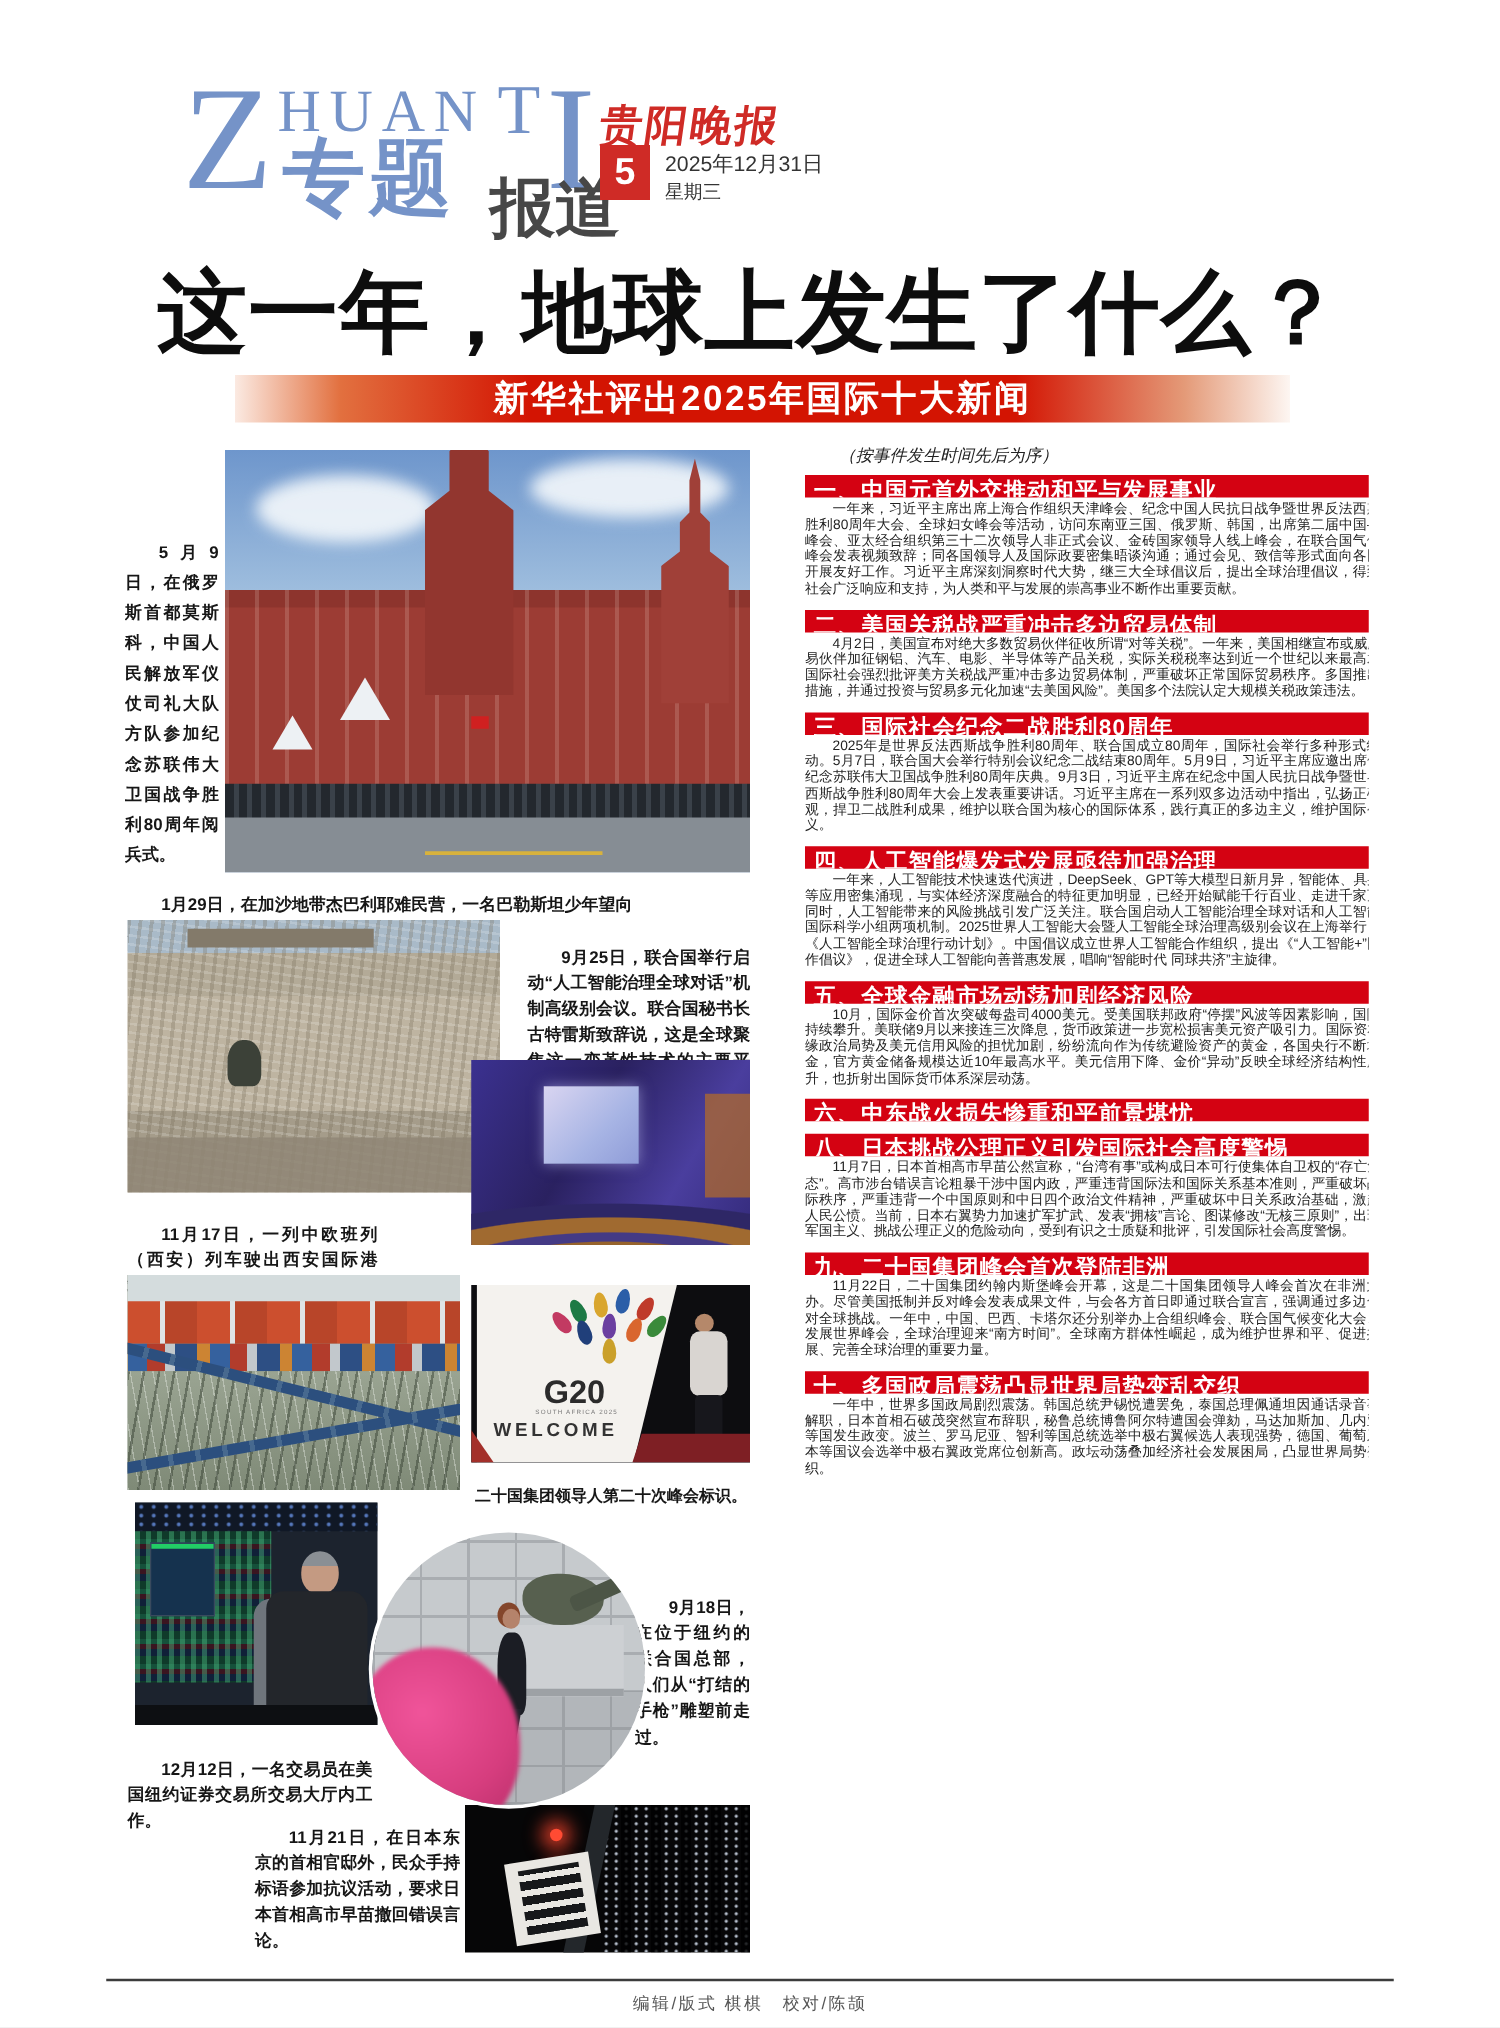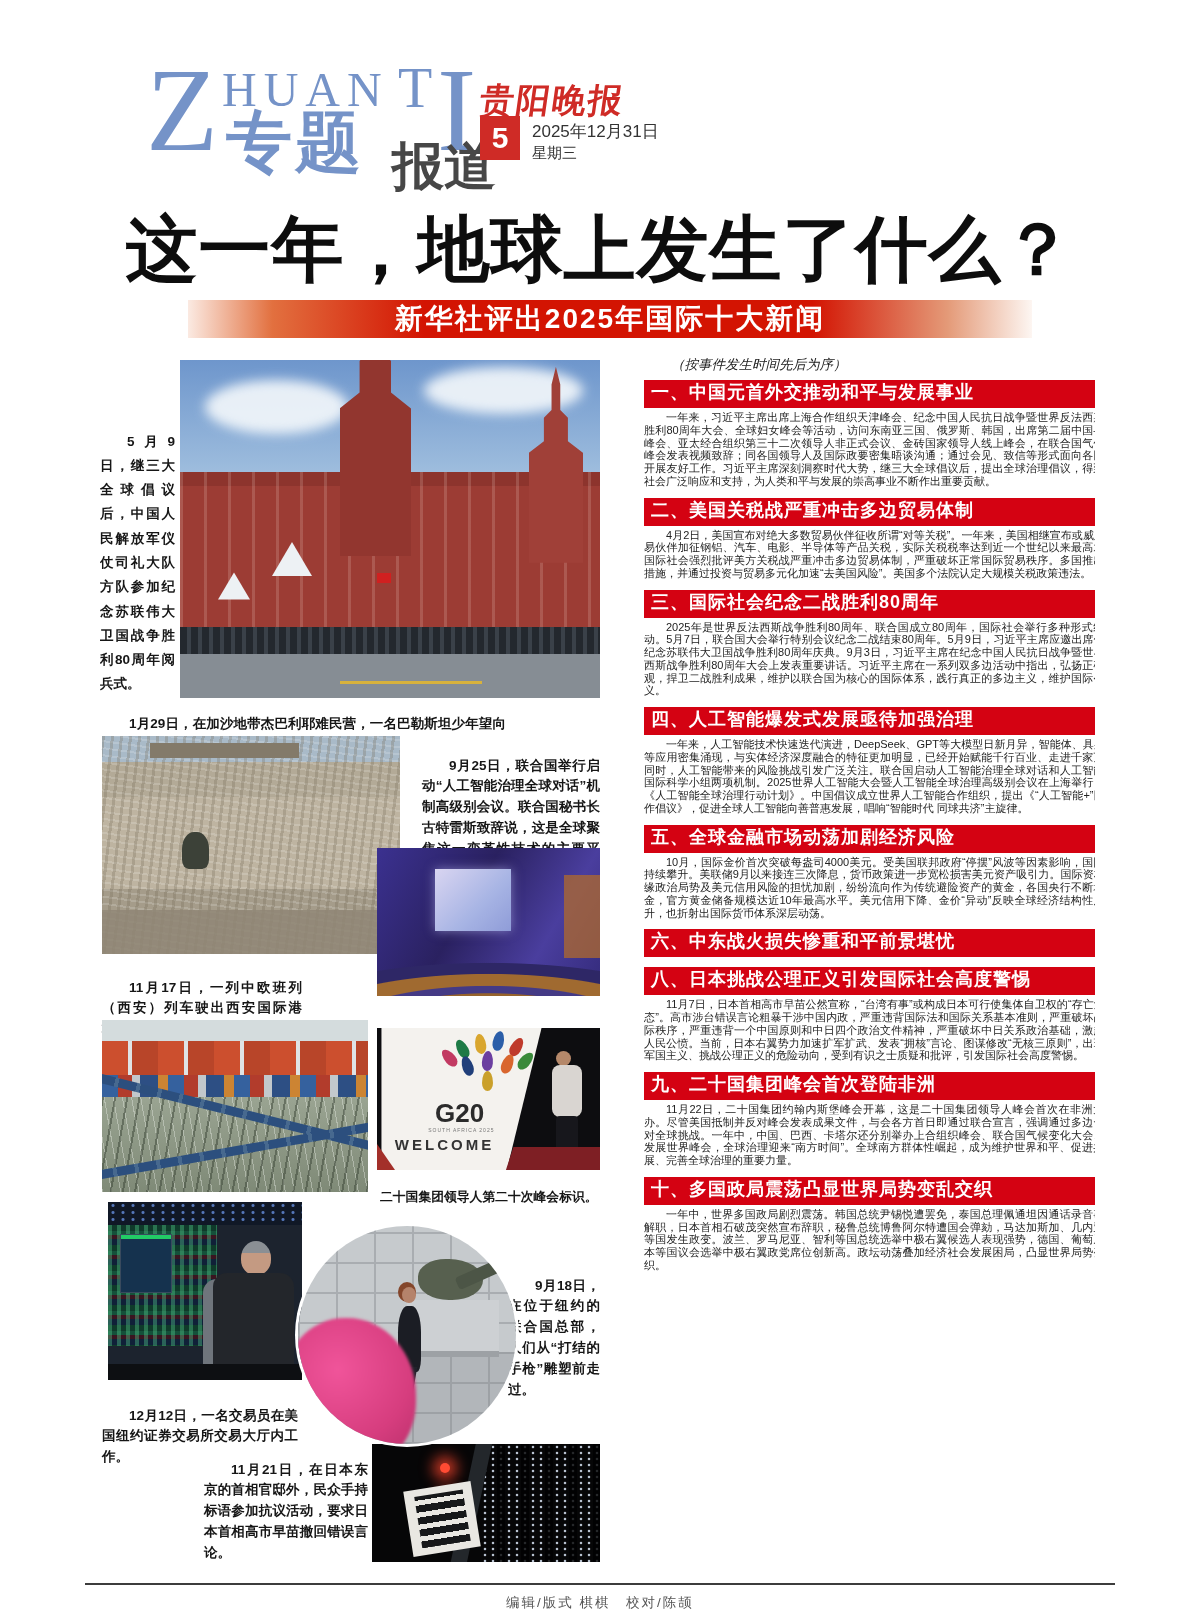--- a/index.html
+++ b/index.html
@@ -30,21 +30,21 @@
   .banner{position:absolute;top:300px;left:188px;width:844px;height:38px;text-align:center;
        background:linear-gradient(90deg,#fbeae2 0%,#e2703f 10%,#d31402 28%,#d31402 74%,#e49a78 90%,#fdf6f2 100%);}
   .banner span{font-size:28px;font-weight:bold;color:#fff;line-height:38px;letter-spacing:2px;}
   
   .content{position:absolute;top:356px;left:100px;width:995px;height:1218px;overflow:hidden;}
   .photo-col{position:absolute;left:0;top:0;width:500px;height:1215px;}
   .news-col{position:absolute;left:512px;top:0;width:483px;margin-left:32px;}
   .order-note{margin:0 0 6px 0;padding-left:2em;font-size:13.5px;color:#222;
        font-family:"Liberation Serif",serif;font-style:italic;}
   .sec{margin-bottom:10px;}
-  .sec-bar{background:#d40212;color:#fff;font-weight:bold;font-size:18px;height:28px;
+  .sec-bar{background:#d40212;color:#fff;font-weight:bold;font-size:18px;height:18px;
        line-height:24px;padding-left:7px;letter-spacing:1px;white-space:nowrap;overflow:hidden;}
   .sec-body{margin:3px 0 0 0;font-size:11px;line-height:1.16;text-align:justify;
        text-indent:2em;color:#222;}
   
   .cap{position:absolute;font-size:13.5px;font-weight:bold;line-height:1.55;color:#161616;
        text-align:justify;}
   .cap.ind{text-indent:2em;}
   .cap-moscow{left:0;top:60px;width:75px;line-height:1.8;}
   .cap-gaza{left:2px;top:344px;width:404px;}
   .cap-unai{left:322px;top:386px;width:178px;}
@@ -197,21 +197,21 @@
   <h1 class="headline">这一年，地球上发生了什么？</h1>
 
   <div class="banner">
     <span>新华社评出2025年国际十大新闻</span>
   </div>
 
   <div class="content">
 
     <div class="photo-col">
 
-      <p class="cap cap-moscow ind">5月9日，继三大全球倡议后，中国人民解放军仪仗司礼大队方队参加纪念苏联伟大卫国战争胜利80周年阅兵式。</p>
+      <p class="cap cap-moscow ind">5月9日，在俄罗斯首都莫斯科，中国人民解放军仪仗司礼大队方队参加纪念苏联伟大卫国战争胜利80周年阅兵式。</p>
       <div class="photo ph-moscow">
         <div class="cloud c1"></div>
         <div class="cloud c2"></div>
         <div class="bldg"></div>
         <div class="tower tw1"></div>
         <div class="tower tw2"></div>
         <div class="tent t1"></div>
         <div class="tent t2"></div>
         <div class="flag"></div>
         <div class="road"></div>

